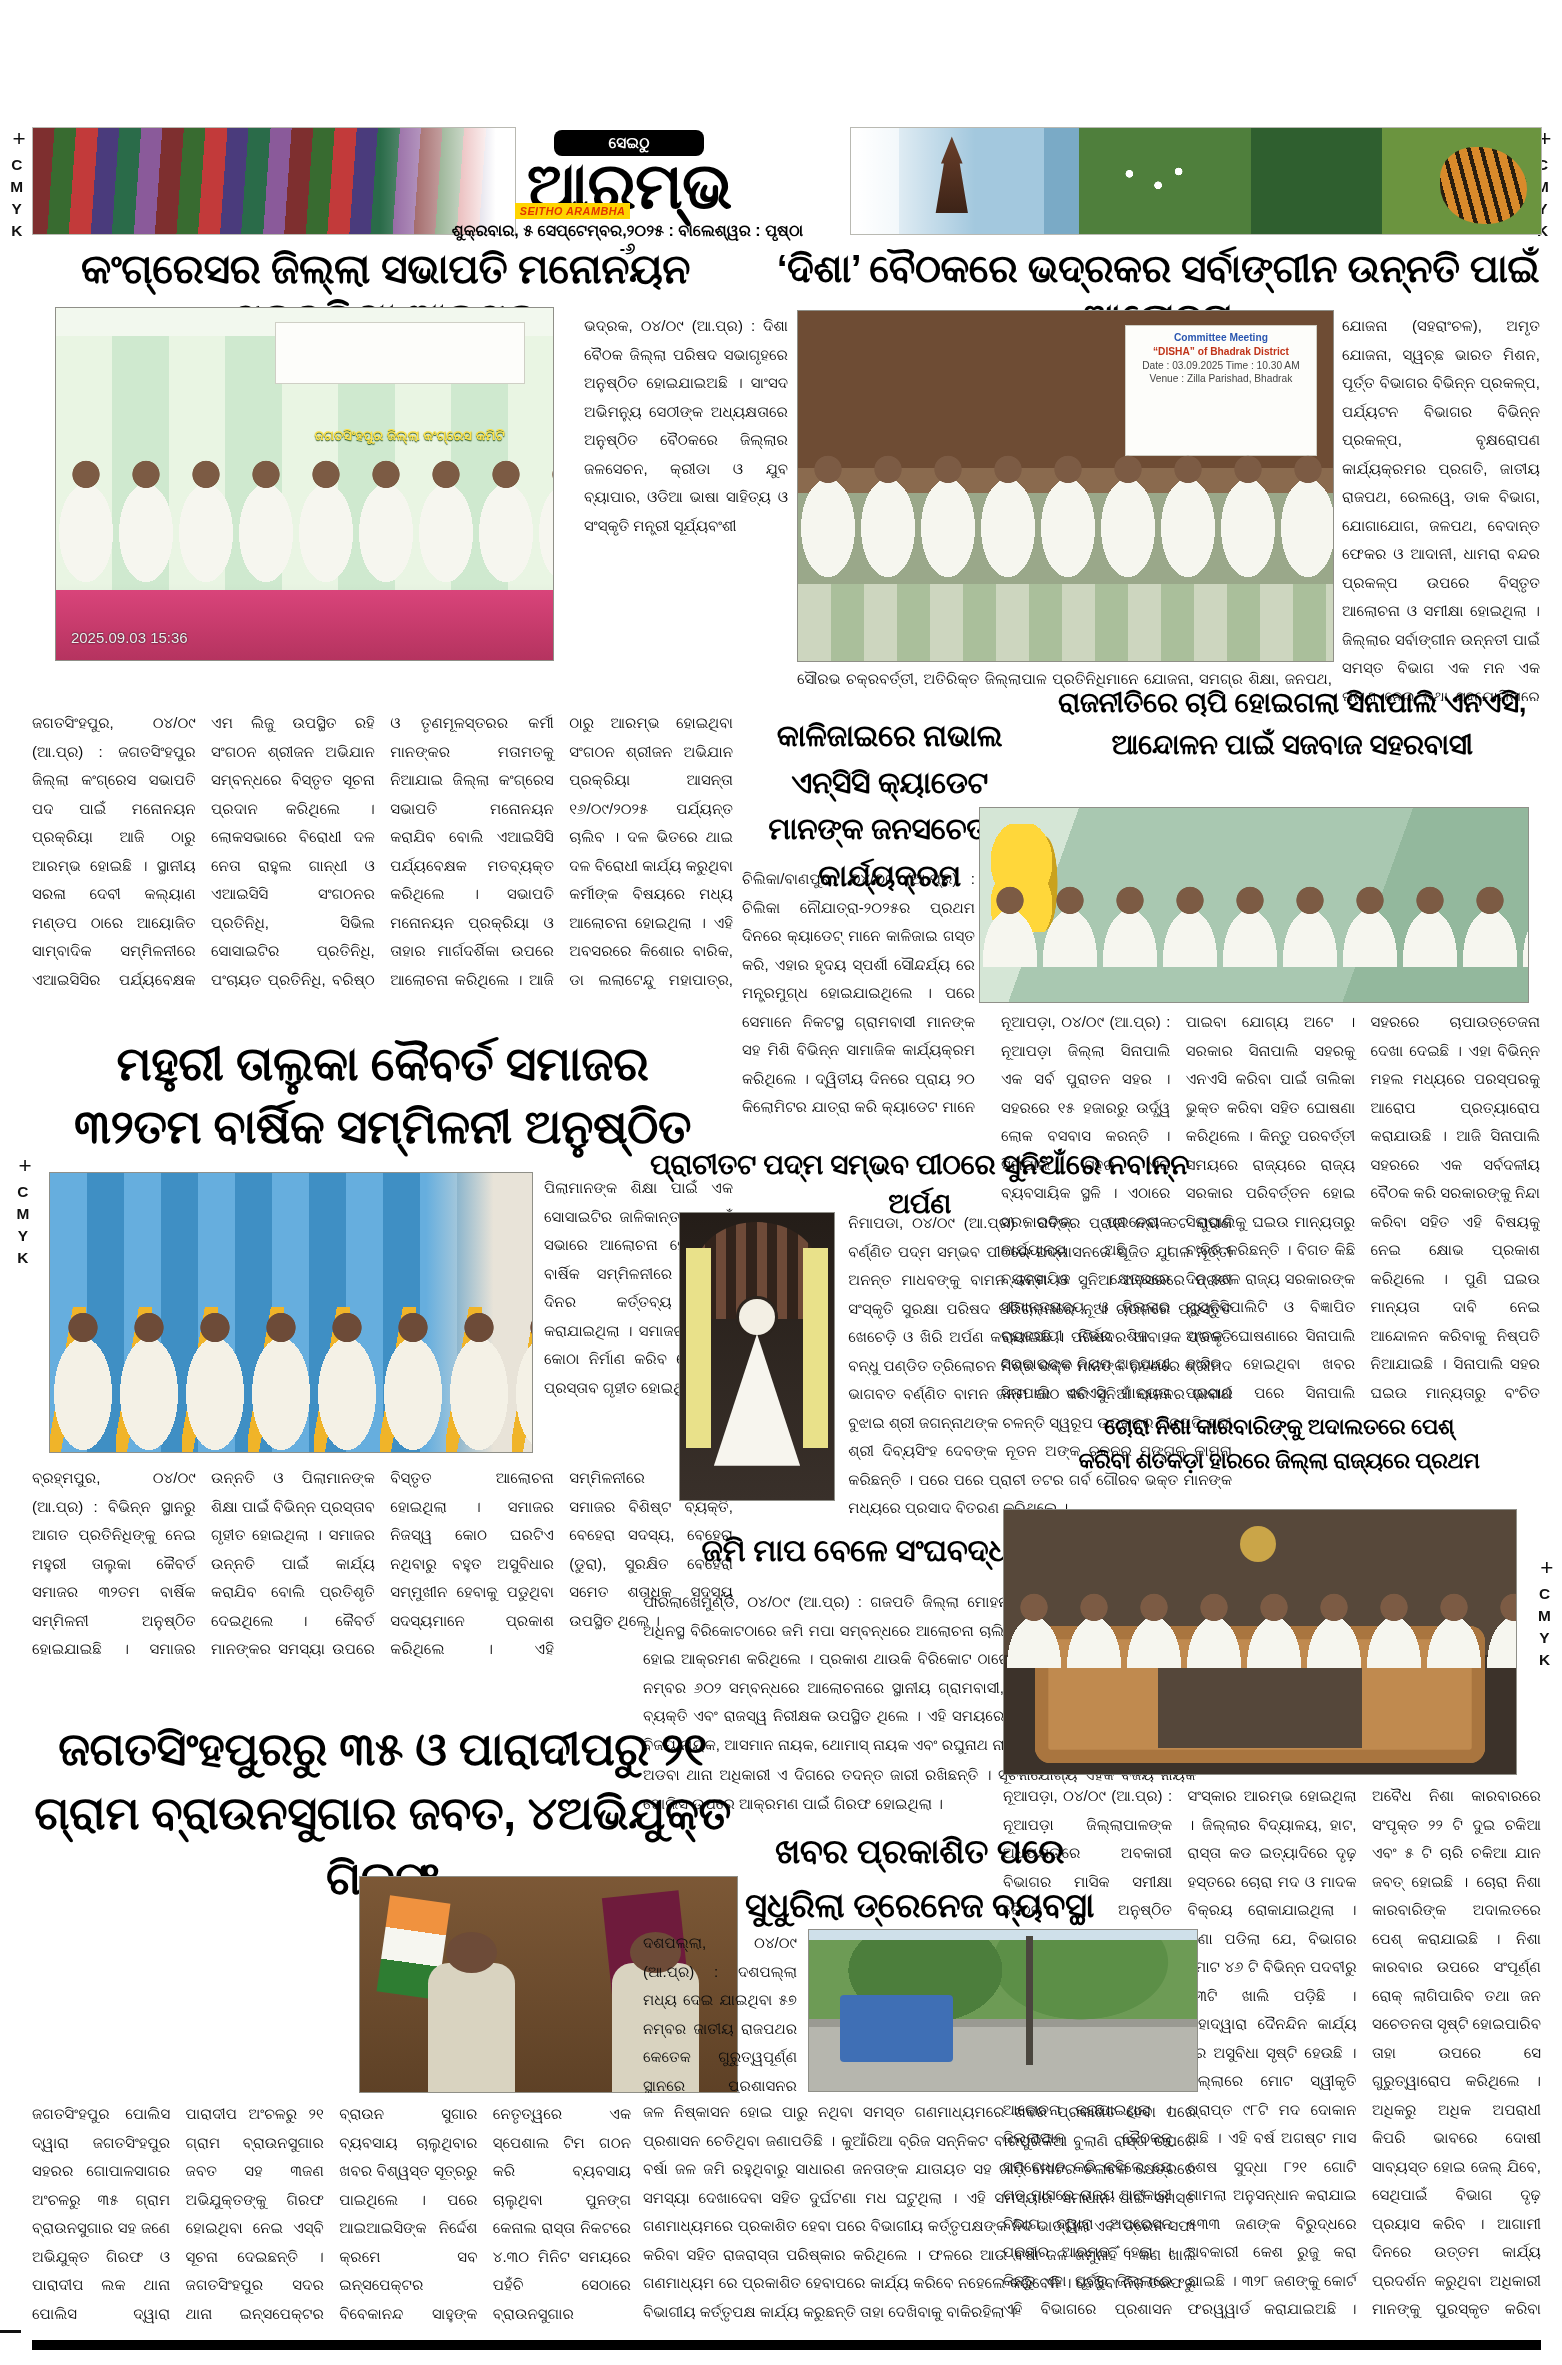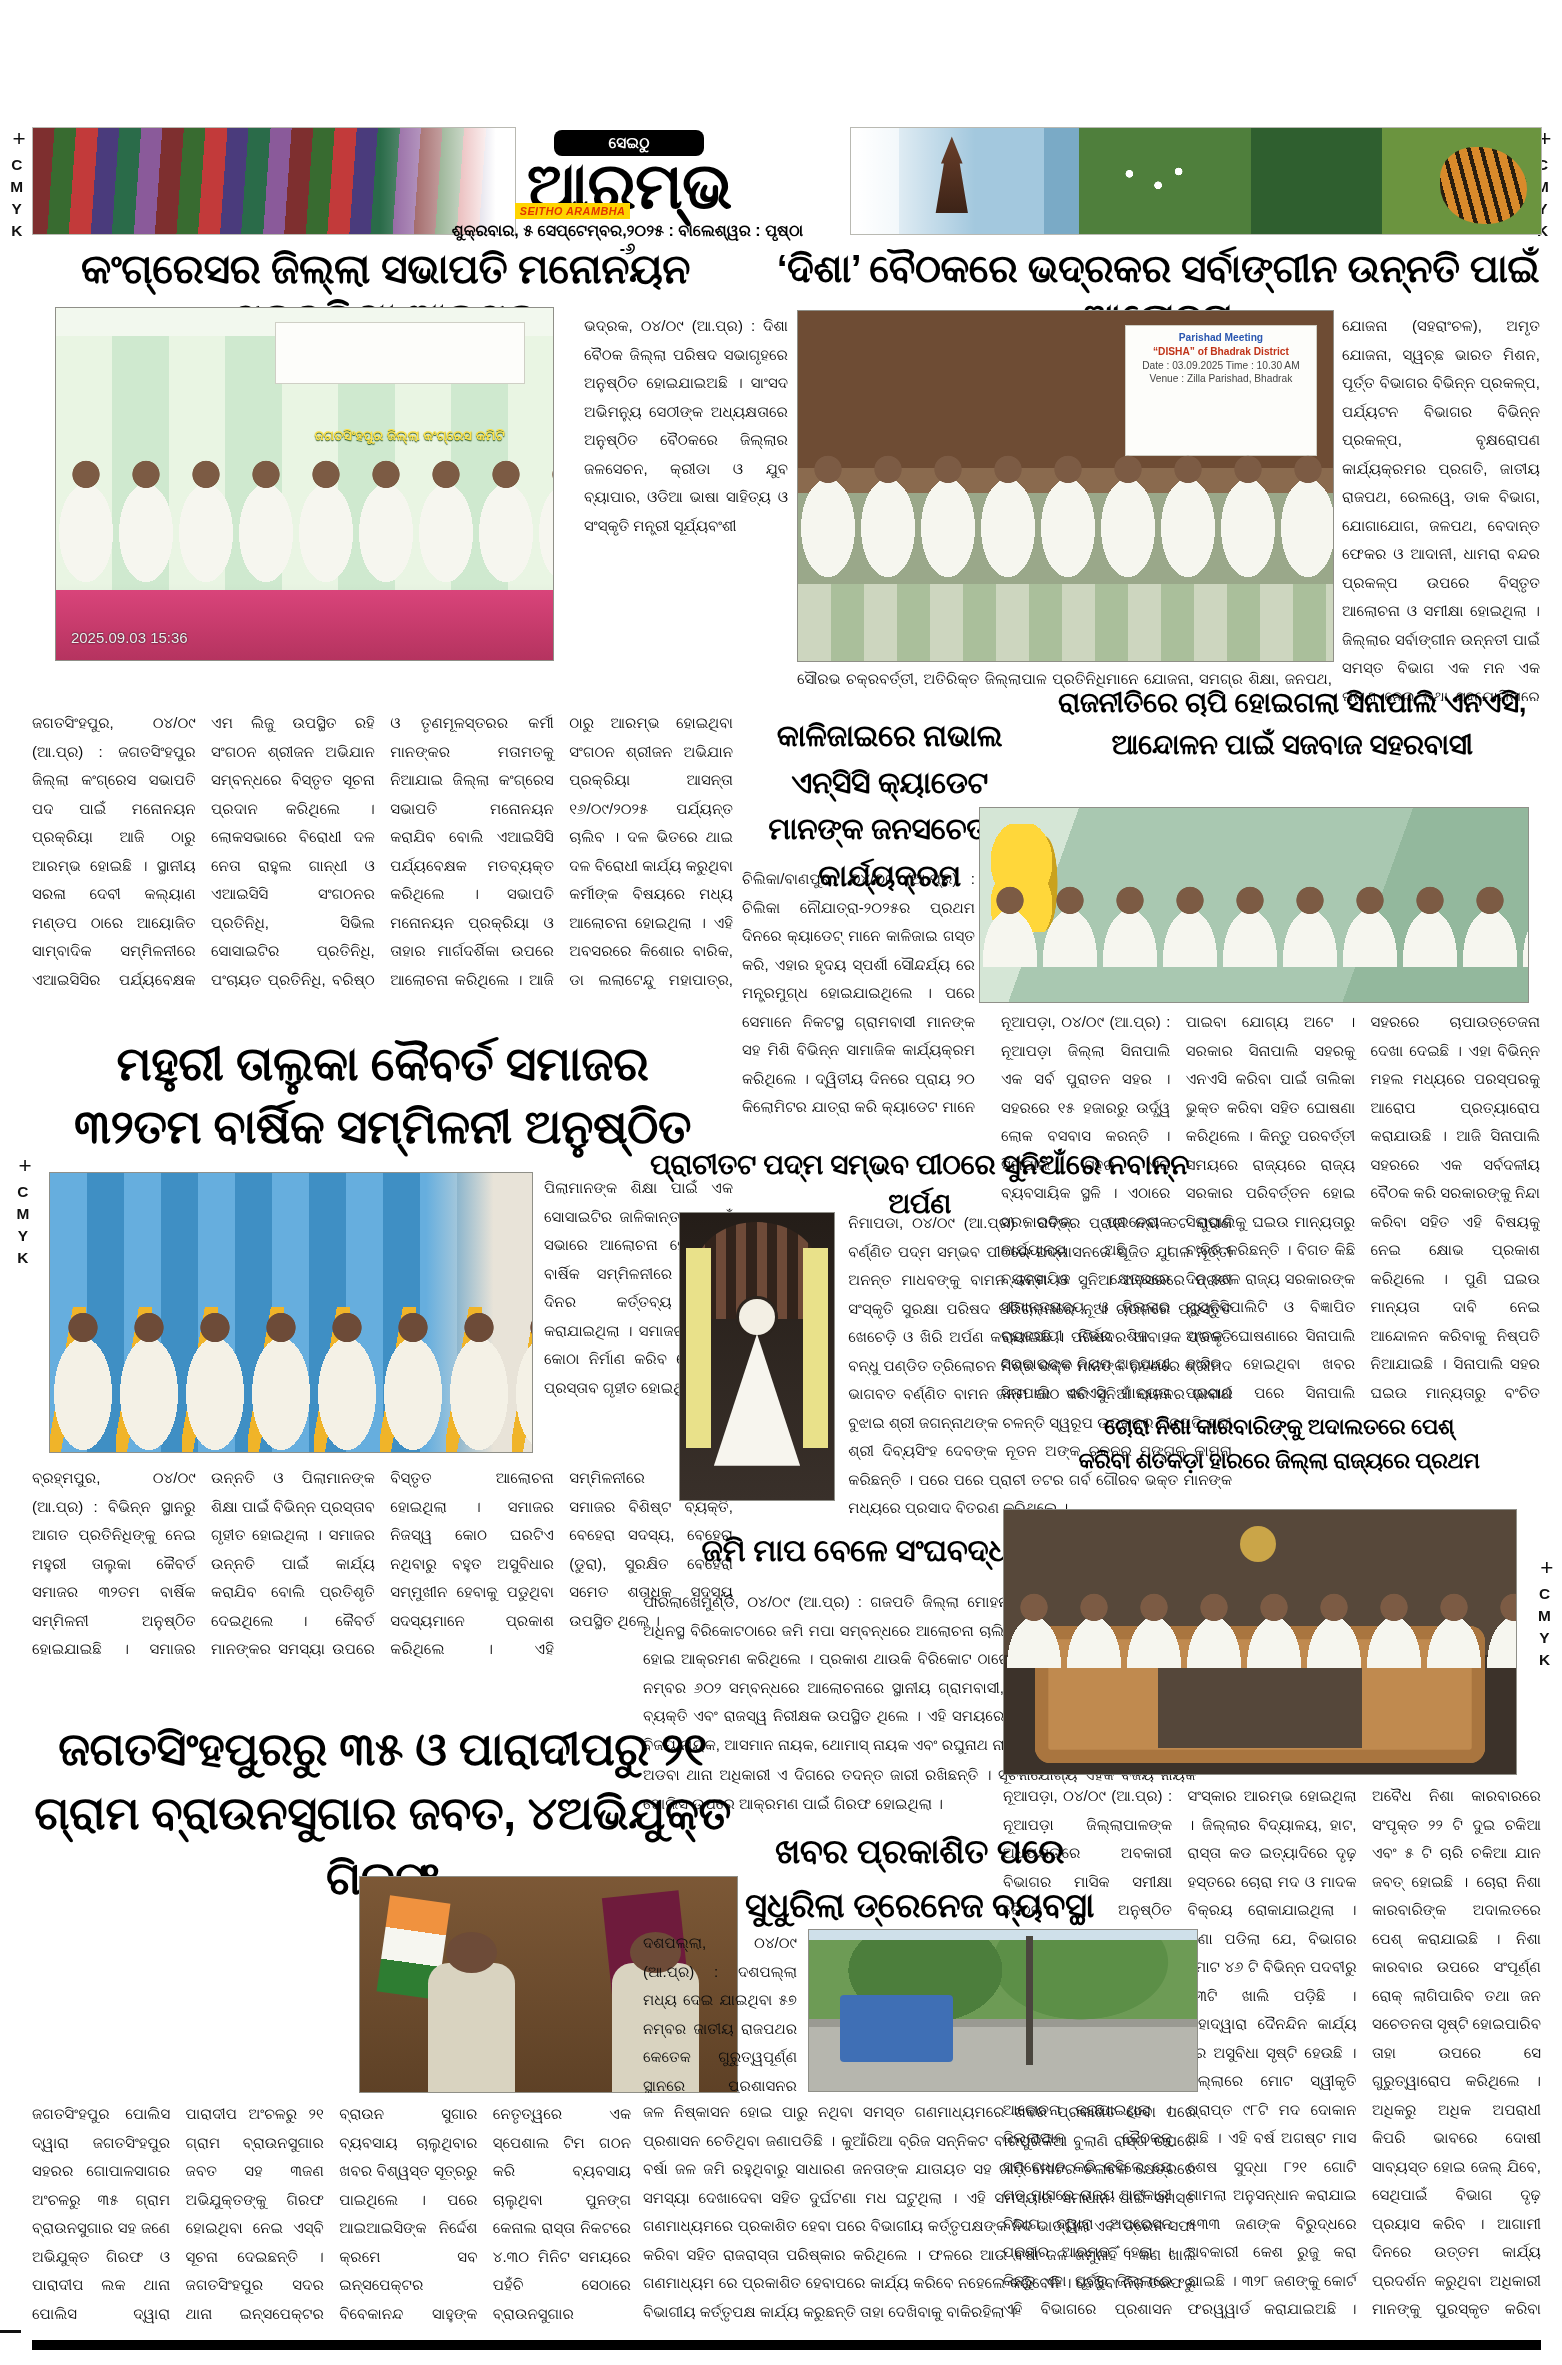--- a/index.html
+++ b/index.html
@@ -149,21 +149,21 @@
     <div class="green-strip-text" style="left:52%;top:34%;">ଜଗତସିଂହପୁର ଜିଲ୍ଲା କଂଗ୍ରେସ କମିଟି</div>
     <div class="people-row" style="top:42%;"></div>
     <div class="pink-table"></div>
     <div class="ph-stamp" style="left:3%;bottom:4%;">2025.09.03 15:36</div>
   </div>
   <div class="bodytxt abs cols4" style="left:32px;top:709px;width:701px;height:307px;overflow:hidden;">ଜଗତସିଂହପୁର, ୦୪/୦୯ (ଆ.ପ୍ର) : ଜଗତସିଂହପୁର ଜିଲ୍ଲା କଂଗ୍ରେସ ସଭାପତି ପଦ ପାଇଁ ମନୋନୟନ ପ୍ରକ୍ରିୟା ଆଜି ଠାରୁ ଆରମ୍ଭ ହୋଇଛି । ସ୍ଥାନୀୟ ସରଳା ଦେବୀ କଲ୍ୟାଣ ମଣ୍ଡପ ଠାରେ ଆୟୋଜିତ ସାମ୍ବାଦିକ ସମ୍ମିଳନୀରେ ଏଆଇସିସିର ପର୍ଯ୍ୟବେକ୍ଷକ ଏମ ଲିଜୁ ଉପସ୍ଥିତ ରହି ସଂଗଠନ ଶ୍ରୀଜନ ଅଭିଯାନ ସମ୍ବନ୍ଧରେ ବିସ୍ତୃତ ସୂଚନା ପ୍ରଦାନ କରିଥିଲେ । ଲୋକସଭାରେ ବିରୋଧୀ ଦଳ ନେତା ରାହୁଲ ଗାନ୍ଧୀ ଓ ଏଆଇସିସି ସଂଗଠନର ପ୍ରତିନିଧି, ସିଭିଲ ସୋସାଇଟିର ପ୍ରତିନିଧି, ପଂଚାୟତ ପ୍ରତିନିଧି, ବରିଷ୍ଠ ଓ ତୃଣମୂଳସ୍ତରର କର୍ମୀ ମାନଙ୍କର ମତାମତକୁ ନିଆଯାଇ ଜିଲ୍ଲା କଂଗ୍ରେସ ସଭାପତି ମନୋନୟନ କରାଯିବ ବୋଲି ଏଆଇସିସି ପର୍ଯ୍ୟବେକ୍ଷକ ମତବ୍ୟକ୍ତ କରିଥିଲେ । ସଭାପତି ମନୋନୟନ ପ୍ରକ୍ରିୟା ଓ ତାହାର ମାର୍ଗଦର୍ଶିକା ଉପରେ ଆଲୋଚନା କରିଥିଲେ । ଆଜି ଠାରୁ ଆରମ୍ଭ ହୋଇଥିବା ସଂଗଠନ ଶ୍ରୀଜନ ଅଭିଯାନ ପ୍ରକ୍ରିୟା ଆସନ୍ତା ୧୬/୦୯/୨୦୨୫ ପର୍ଯ୍ୟନ୍ତ ଚାଲିବ । ଦଳ ଭିତରେ ଥାଇ ଦଳ ବିରୋଧୀ କାର୍ଯ୍ୟ କରୁଥିବା କର୍ମୀଙ୍କ ବିଷୟରେ ମଧ୍ୟ ଆଲୋଚନା ହୋଇଥିଲା । ଏହି ଅବସରରେ କିଶୋର ବାରିକ, ଡା ଲଲାଟେନ୍ଦୁ ମହାପାତ୍ର, ବାଲିକୁଦା ପ୍ରାର୍ଥୀ, ପାରାଦ୍ୱୀପ ପ୍ରାର୍ଥୀ ରଞ୍ଜନ ନାୟକ, ବିଧାୟକ ପ୍ରାର୍ଥୀ, ରାଜ୍ୟ କିସାନ ସଭାପତି ଅଭୟ, ରାଧ୍ୟକ୍ଷ ବିପ୍ଲବ, ପିସିସି ସମ୍ପାଦକ ଓ ଆଇଏନଟିୟୁସି ପ୍ରତିନିଧି ଉପସ୍ଥିତ ଥିଲେ । ଏଆଇସିସି ପର୍ଯ୍ୟବେକ୍ଷକ ଜିଲ୍ଲାର ରାଜନୈତିକ ପରିସ୍ଥିତି ସମ୍ପର୍କରେ ତୃଣମୂଳ କର୍ମୀଙ୍କ ସହ ଆଲୋଚନା କରିବେ ବୋଲି କହିଥିଲେ । ଶେଷରେ ଜିଲ୍ଲା କଂଗ୍ରେସ ତରଫରୁ ଧନ୍ୟବାଦ ଅର୍ପଣ କରାଯାଇଥିଲା ।</div>
 
   <div class="bodytxt abs" style="left:584px;top:312px;width:204px;height:389px;overflow:hidden;">ଭଦ୍ରକ, ୦୪/୦୯ (ଆ.ପ୍ର) : ଦିଶା ବୈଠକ ଜିଲ୍ଲା ପରିଷଦ ସଭାଗୃହରେ ଅନୁଷ୍ଠିତ ହୋଇଯାଇଅଛି । ସାଂସଦ ଅଭିମନ୍ୟୁ ସେଠୀଙ୍କ ଅଧ୍ୟକ୍ଷତାରେ ଅନୁଷ୍ଠିତ ବୈଠକରେ ଜିଲ୍ଲାର ଜଳସେଚନ, କ୍ରୀଡା ଓ ଯୁବ ବ୍ୟାପାର, ଓଡିଆ ଭାଷା ସାହିତ୍ୟ ଓ ସଂସ୍କୃତି ମନ୍ତ୍ରୀ ସୂର୍ଯ୍ୟବଂଶୀ</div>
   <div class="photo disha-photo" style="left:797px;top:310px;width:535px;height:350px;">
     <div class="ph-banner banner-sm" style="right:3%;top:4%;width:34%;height:34%;padding:5.1px 4.1px;">
-      <div style="color:#2a56b0;font-weight:800;">Parishad Meeting</div>
+      <div style="color:#2a56b0;font-weight:800;">Committee Meeting</div>
       <div class="banner-red">“DISHA” of Bhadrak District</div>
       <div style="font-weight:400;color:#444;">Date : 03.09.2025  Time : 10.30 AM</div>
       <div style="font-weight:400;color:#444;">Venue : Zilla Parishad, Bhadrak</div>
     </div>
     <div class="people-row" style="top:40%;height:38%;"></div>
     <div class="disha-docs"></div>
   </div>
   <div class="bodytxt abs" style="left:797px;top:665px;width:535px;height:33px;overflow:hidden;">ସୌରଭ ଚକ୍ରବର୍ତ୍ତୀ, ଅତିରିକ୍ତ ଜିଲ୍ଲାପାଳ ପ୍ରତିନିଧିମାନେ ଯୋଜନା, ସମଗ୍ର ଶିକ୍ଷା, ଜନପଥ, ବେଦାନ୍ତ ଫେକର ଓ</div>
   <div class="bodytxt abs" style="left:1342px;top:312px;width:198px;height:389px;overflow:hidden;">ଯୋଜନା (ସହରାଂଚଳ), ଅମୃତ ଯୋଜନା, ସ୍ୱଚ୍ଛ ଭାରତ ମିଶନ, ପୂର୍ତ୍ତ ବିଭାଗର ବିଭିନ୍ନ ପ୍ରକଳ୍ପ, ପର୍ଯ୍ୟଟନ ବିଭାଗର ବିଭିନ୍ନ ପ୍ରକଳ୍ପ, ବୃକ୍ଷରୋପଣ କାର୍ଯ୍ୟକ୍ରମର ପ୍ରଗତି, ଜାତୀୟ ରାଜପଥ, ରେଲୱେ, ଡାକ ବିଭାଗ, ଯୋଗାଯୋଗ, ଜଳପଥ, ବେଦାନ୍ତ ଫେକର ଓ ଆଦାନୀ, ଧାମରା ବନ୍ଦର ପ୍ରକଳ୍ପ ଉପରେ ବିସ୍ତୃତ ଆଲୋଚନା ଓ ସମୀକ୍ଷା ହୋଇଥିଲା । ଜିଲ୍ଲାର ସର୍ବାଙ୍ଗୀନ ଉନ୍ନତୀ ପାଇଁ ସମସ୍ତ ବିଭାଗ ଏକ ମନ ଏକ ପ୍ରାଣ ନେଇ ତଥା ସହଯୋଗିତାରେ କାମକରିବାପାଇଁ ସାଂସଦ ତଥା ବିଧାୟକମାନେ ନିର୍ଦ୍ଦେଶ ଦେଇଥିଲେ ।</div>
 

